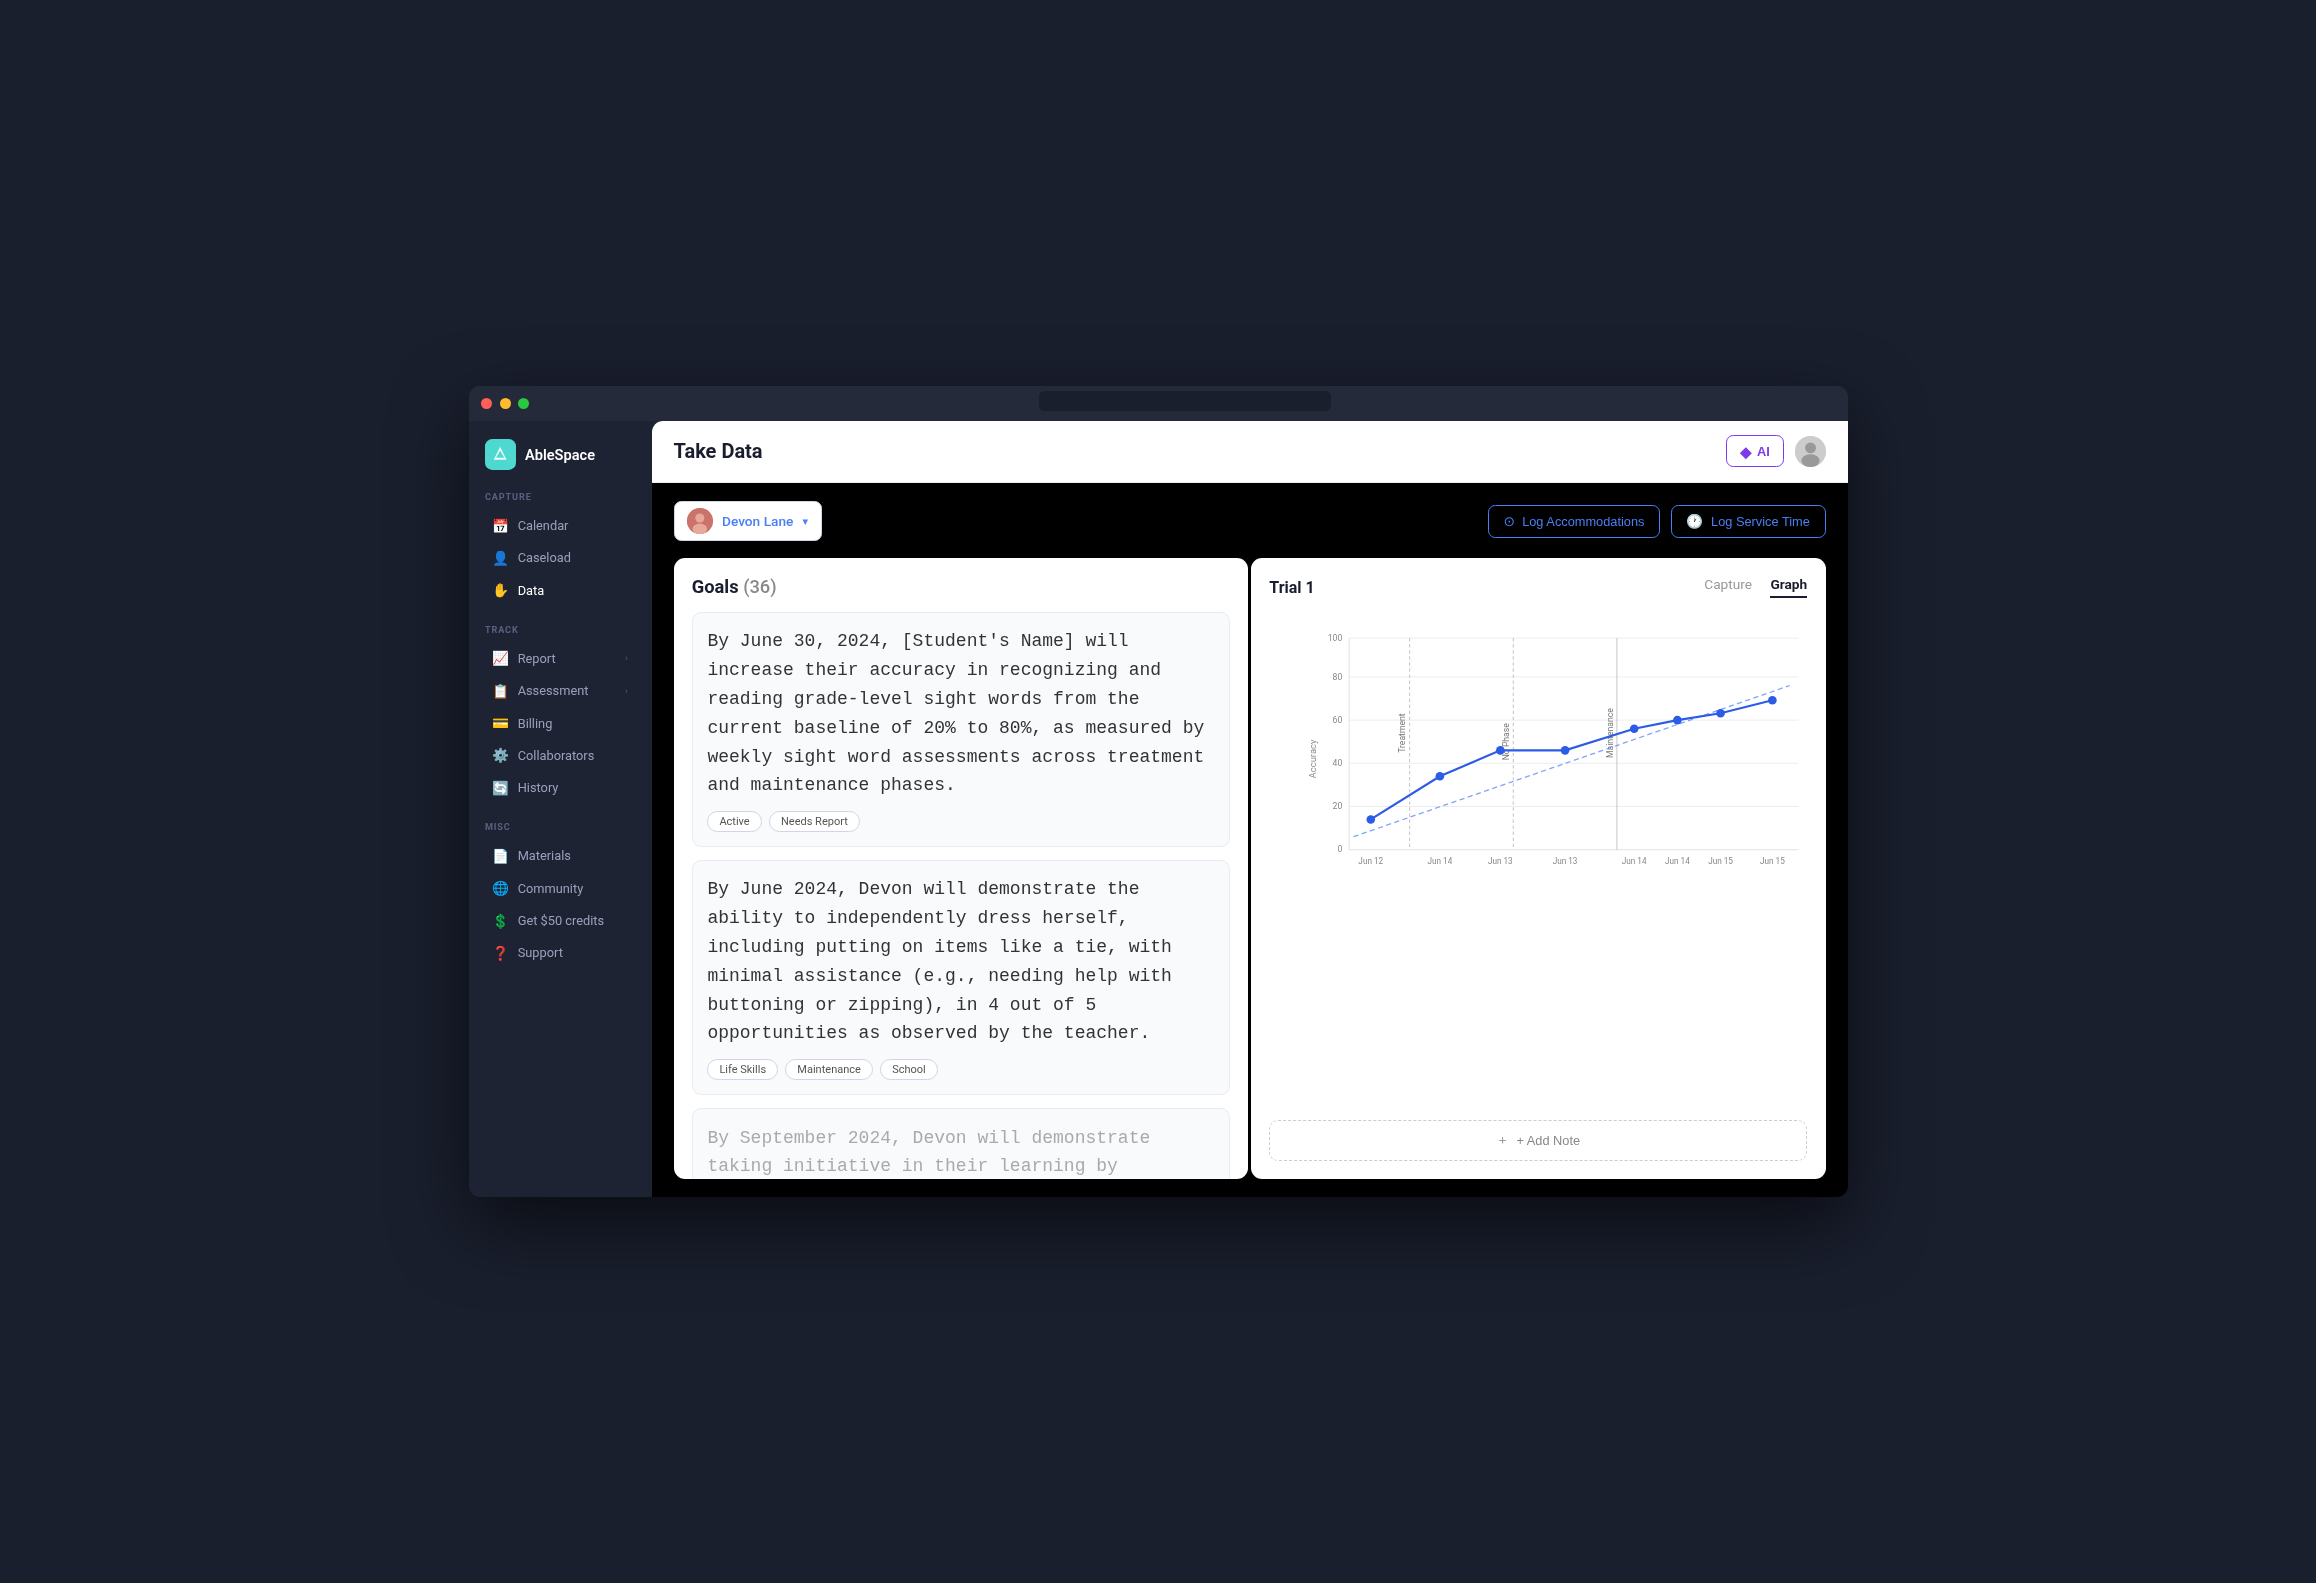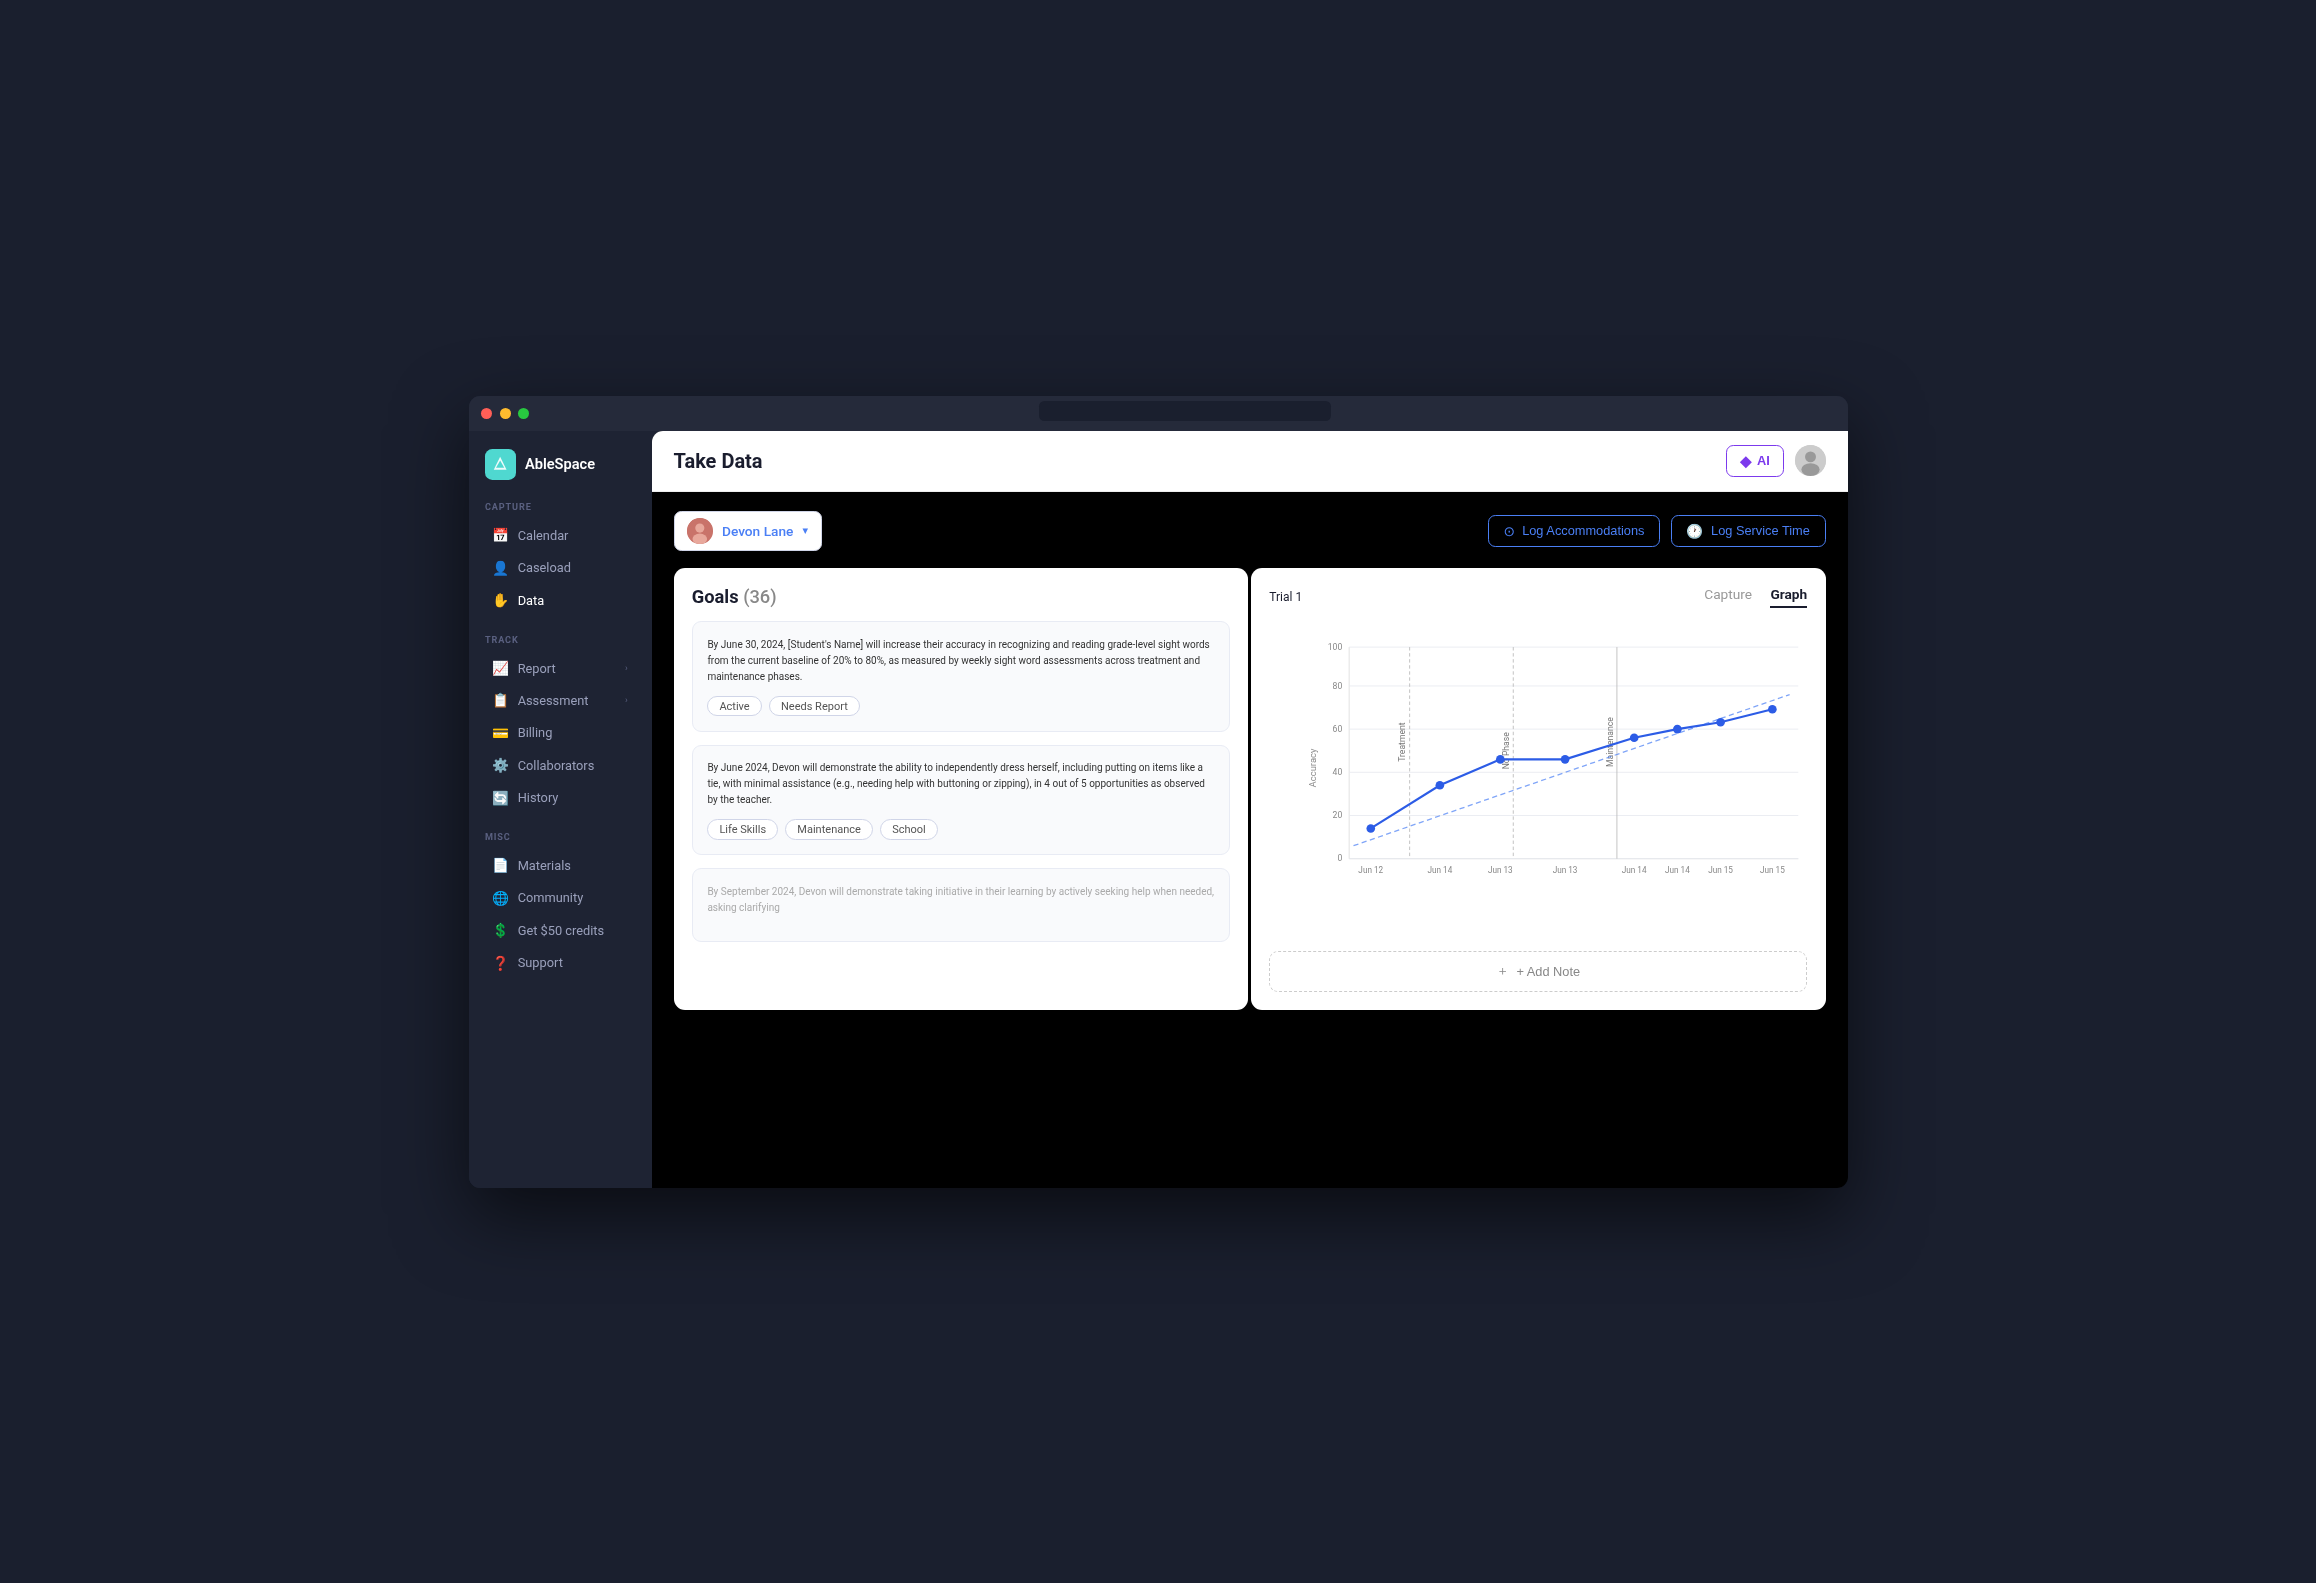--- a/index.html
+++ b/index.html
@@ -231,24 +231,25 @@
       font-weight: 500;
     }
     .goal-card {
       background: #f9fafc;
       border: 0.9px solid #e8ebf4;
       border-radius: 9.1px;
       padding: 14.6px;
       margin-bottom: 12.8px;
     }
     .goal-text {
-      font-size: 10px;
+      font-size: 18px;
       color: #333;
       line-height: 1.6;
       margin-bottom: 11px;
+      font-family: Liberation Mono, monospace;
     }
     .goal-text.faded { color: #aaa; }
     .goal-tags {
       display: flex;
       gap: 7.3px;
       flex-wrap: wrap;
     }
     .tag {
       background: #fff;
       border: 0.9px solid #d0d5e8;
@@ -265,22 +266,22 @@
       display: flex;
       flex-direction: column;
     }
     .graph-header {
       display: flex;
       align-items: center;
       justify-content: space-between;
       margin-bottom: 14.6px;
     }
     .trial-label {
-      font-size: 12px;
-      font-weight: 400;
+      font-size: 16px;
+      font-weight: 700;
       color: #1a1d2e;
     }
     .view-tabs {
       display: flex;
       gap: 18.3px;
     }
     .view-tab {
       font-size: 13.7px;
       color: #999;
       cursor: pointer;

